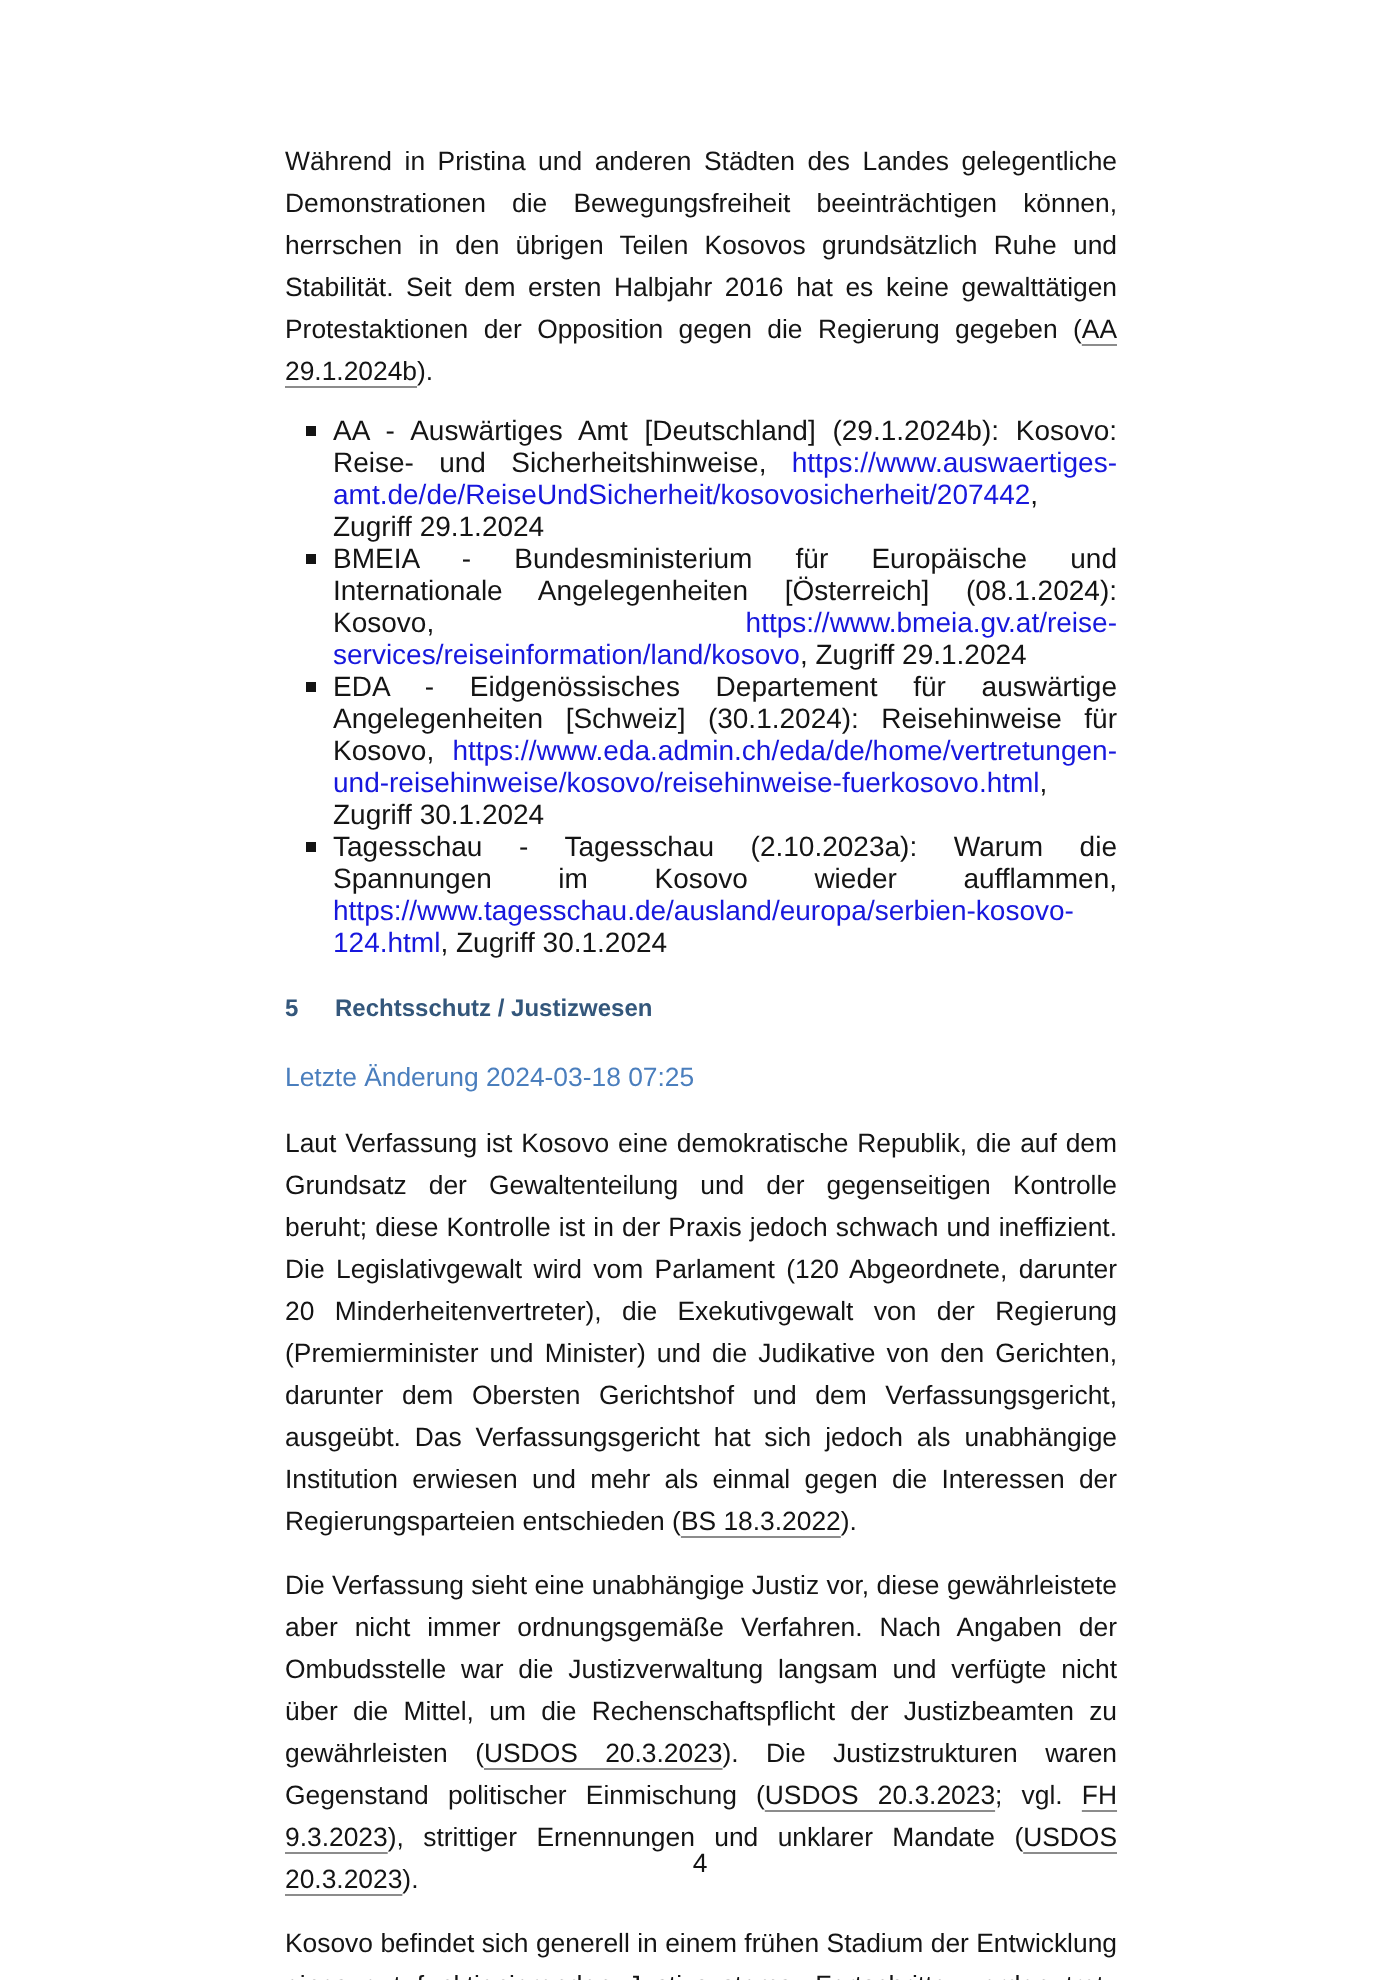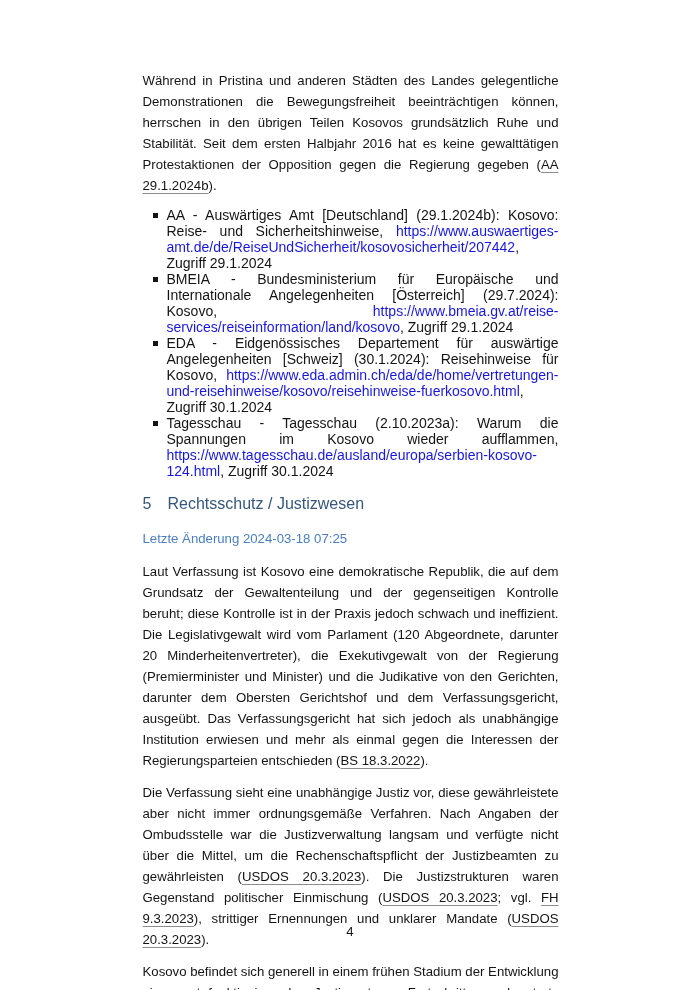--- a/index.html
+++ b/index.html
@@ -46,23 +46,23 @@
   ul.sources li::before {
     content: "";
     position: absolute;
     left: -14px;
     top: 5.5px;
     width: 5px;
     height: 5px;
     background: var(--text-black);
   }
   h2.section-heading {
-    font-size: 16px;
+    font-size: 12px;
     line-height: 20px;
-    font-weight: normal;
+    font-weight: bold;
     color: var(--heading-blue);
     margin: 0 0 3px 0;
   }
   h2.section-heading .section-number {
     display: inline-block;
     min-width: 25px;
   }
   .last-change {
     color: var(--last-change-blue);
     font-size: 13.2px;
@@ -96,21 +96,21 @@
 </head>
 <body>
 
 <div class="page">
 
   <p class="para"><span class="seg-text">Während in Pristina und anderen Städten des Landes gelegentliche Demonstrationen die Bewegungsfreiheit beeinträchtigen können, herrschen in den übrigen Teilen Kosovos grundsätzlich Ruhe und Stabilität. Seit dem ersten Halbjahr 2016 hat es keine gewalttätigen Protestaktionen der Opposition gegen die Regierung gegeben (</span><span class="seg-ref">AA 29.1.2024b</span><span class="seg-text">).</span></p>
 
 
   <ul class="sources" id="sources-list">
       <li><span class="seg-text">AA - Auswärtiges Amt [Deutschland] (29.1.2024b): Kosovo: Reise- und Sicherheitshinweise, </span><span class="seg-link">https://www.auswaertiges-amt.de/de/ReiseUndSicherheit/kosovosicherheit/207442</span><span class="seg-text">, Zugriff 29.1.2024</span></li>
-      <li><span class="seg-text">BMEIA - Bundesministerium für Europäische und Internationale Angelegenheiten [Österreich] (29.7.2024): Kosovo, </span><span class="seg-link">https://www.bmeia.gv.at/reise-services/reiseinformation/land/kosovo</span><span class="seg-text">, Zugriff 29.1.2024</span></li>
+      <li><span class="seg-text">BMEIA - Bundesministerium für Europäische und Internationale Angelegenheiten [Österreich] (08.1.2024): Kosovo, </span><span class="seg-link">https://www.bmeia.gv.at/reise-services/reiseinformation/land/kosovo</span><span class="seg-text">, Zugriff 29.1.2024</span></li>
       <li><span class="seg-text">EDA - Eidgenössisches Departement für auswärtige Angelegenheiten [Schweiz] (30.1.2024): Reisehinweise für Kosovo, </span><span class="seg-link">https://www.eda.admin.ch/eda/de/home/vertretungen-und-reisehinweise/kosovo/reisehinweise-fuerkosovo.html</span><span class="seg-text">, Zugriff 30.1.2024</span></li>
       <li><span class="seg-text">Tagesschau - Tagesschau (2.10.2023a): Warum die Spannungen im Kosovo wieder aufflammen, </span><span class="seg-link">https://www.tagesschau.de/ausland/europa/serbien-kosovo-124.html</span><span class="seg-text">, Zugriff 30.1.2024</span></li>
     </ul>
 
   <h2 class="section-heading">
     <span class="section-number">5</span><span>Rechtsschutz / Justizwesen</span>
   </h2>
 
   <p class="last-change">Letzte Änderung 2024-03-18 07:25</p>
 

